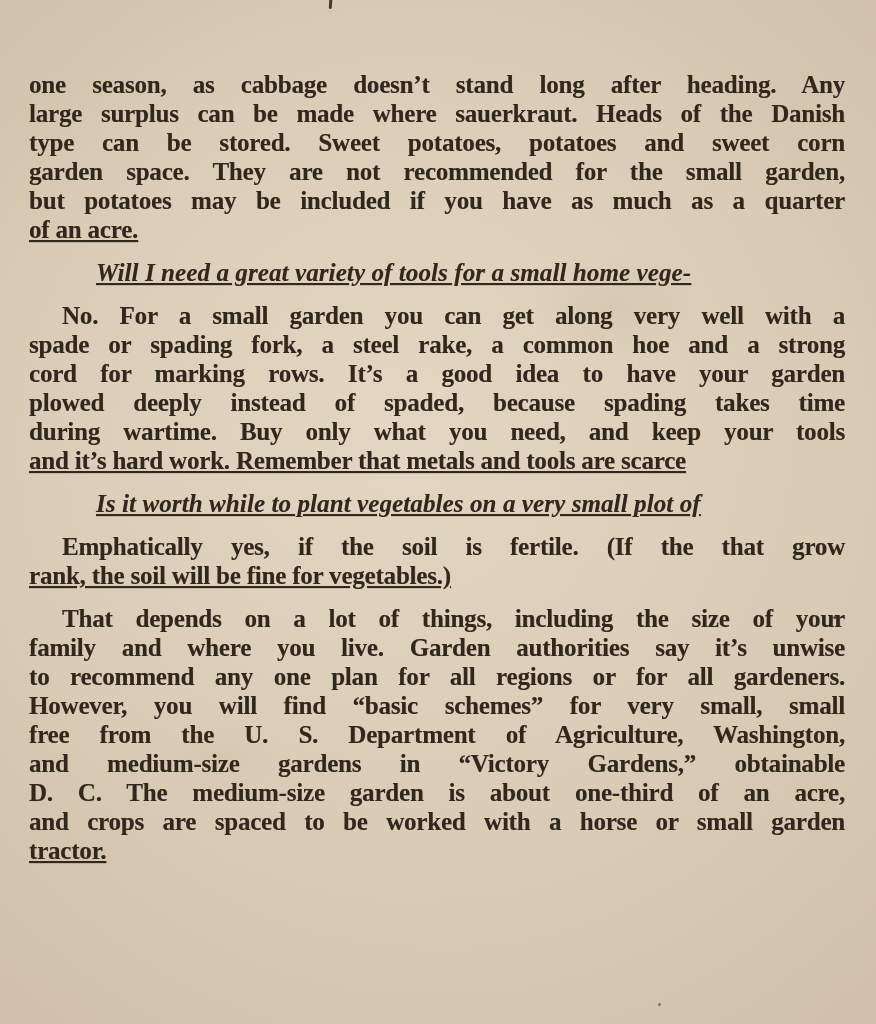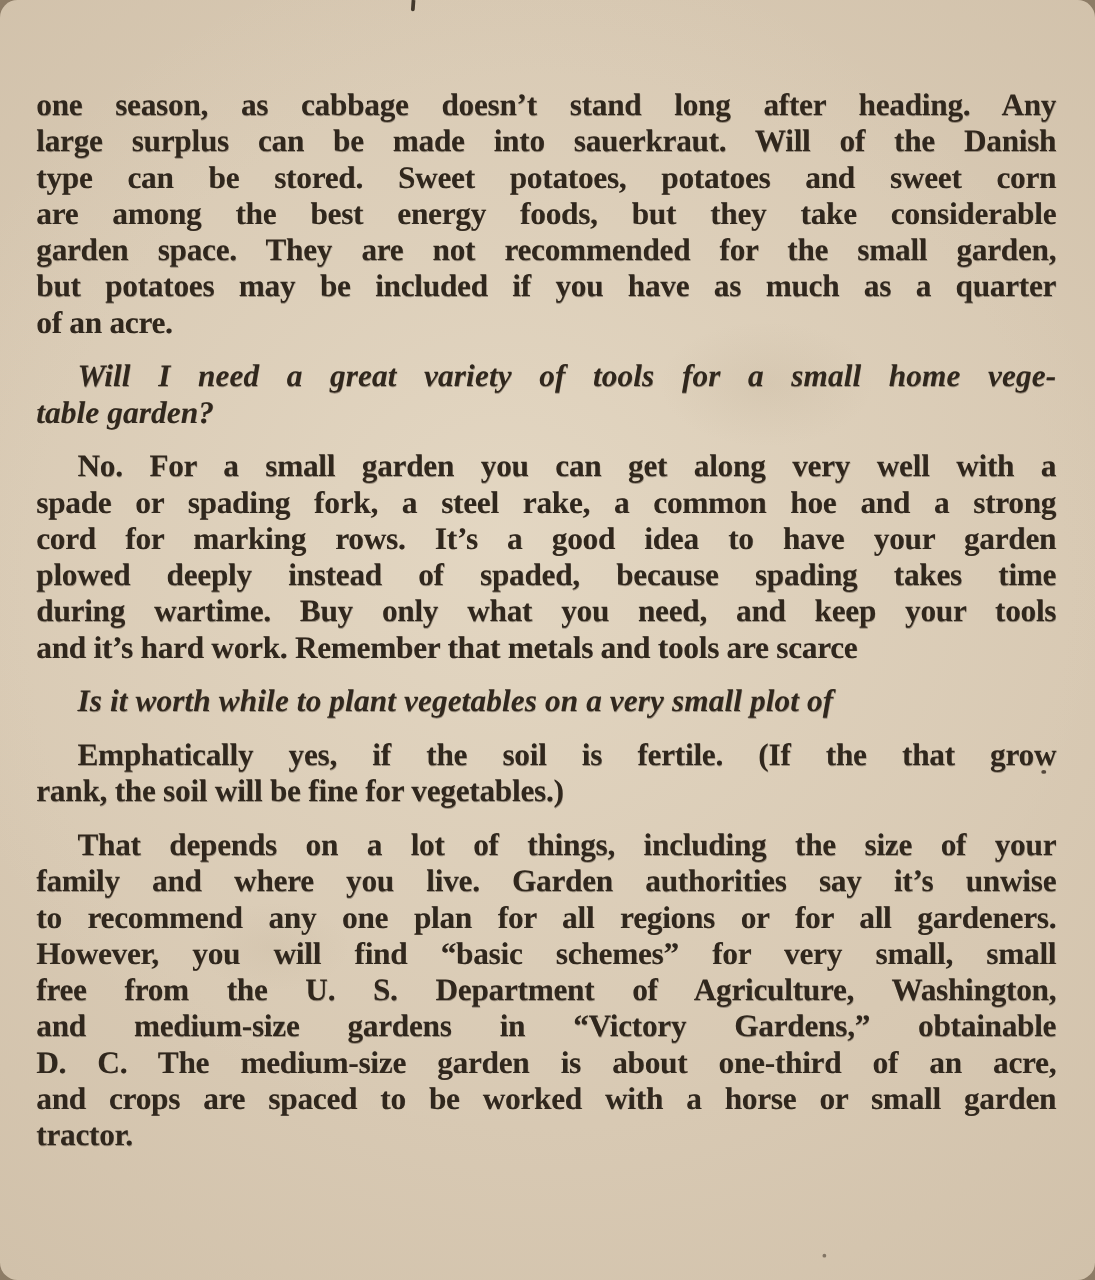--- a/index.html
+++ b/index.html
@@ -12,21 +12,20 @@
     width: 876px;
     height: 1024px;
     overflow: hidden;
     background:
       radial-gradient(14% 7% at 70% 30%, rgba(150,130,100,0.10), rgba(150,130,100,0) 70%),
       radial-gradient(10% 5% at 25% 74%, rgba(150,130,100,0.08), rgba(150,130,100,0) 70%),
       radial-gradient(90% 75% at 46% 42%, rgba(238,228,209,0.50) 0%, rgba(238,228,209,0) 62%),
       radial-gradient(125% 108% at 50% 47%, #d8c9b3 38%, #d0c0a9 66%, #bdac94 86%, #a2917a 100%);
     background-color: #d5c6af;
     font-family: "Liberation Serif", "DejaVu Serif", serif;
-    border-radius: 14px;
   }
   .text-col {
     position: absolute;
     left: 29px;
     right: 31px;
     top: 70px;
     color: #30271d;
     font-size: 25px;
     font-weight: 700;
     line-height: 29px;
@@ -34,23 +33,23 @@
     text-shadow: 0.3px 0.4px 0.5px rgba(47,38,28,0.38);
   }
   .block { margin: 0 0 14px 0; }
   .block:last-child { margin-bottom: 16px; }
   .line {
     text-align: justify;
     text-align-last: justify;
     height: 29px;
     overflow: visible;
   }
-  .block .line:last-child { text-align-last: left; }
+  .block .line:last-child { text-align-last: left; text-decoration: underline; }
   .block.indent .line:first-child { text-indent: 33px; }
-  .block.question .line { font-style: italic; letter-spacing: 0.1px; }
+  .block.question .line { font-style: italic; letter-spacing: 0.1px; margin-left: 34px; }
   .top-tick {
     position: absolute;
     left: 329px;
     top: 0;
     width: 3px;
     height: 9px;
     background: #43392d;
     border-radius: 0 0 2px 2px;
     transform: rotate(4deg);
   }
@@ -65,30 +64,28 @@
 </head>
 <body>
 
 <div class="page">
   <div class="top-tick"></div>
   <div class="speck speck-1"></div>
   <div class="speck speck-2"></div>
   <div class="text-col">
       <div class="block paragraph no-indent">
         <div class="line">one season, as cabbage doesn’t stand long after heading. Any</div>
-        <div class="line">large surplus can be made into sauerkraut. Will of the Danish</div>
+        <div class="line">large surplus can be made where sauerkraut. Heads of the Danish</div>
         <div class="line">type can be stored. Sweet potatoes, potatoes and sweet corn</div>
-        <div class="line">are among the best energy foods, but they take considerable</div>
         <div class="line">garden space. They are not recommended for the small garden,</div>
         <div class="line">but potatoes may be included if you have as much as a quarter</div>
         <div class="line">of an acre.</div>
       </div>
       <div class="block question indent">
         <div class="line">Will I need a great variety of tools for a small home vege-</div>
-        <div class="line">table garden?</div>
       </div>
       <div class="block paragraph indent">
         <div class="line">No. For a small garden you can get along very well with a</div>
         <div class="line">spade or spading fork, a steel rake, a common hoe and a strong</div>
         <div class="line">cord for marking rows. It’s a good idea to have your garden</div>
         <div class="line">plowed deeply instead of spaded, because spading takes time</div>
         <div class="line">during wartime. Buy only what you need, and keep your tools</div>
         <div class="line">and it’s hard work. Remember that metals and tools are scarce</div>
       </div>
       <div class="block question indent">

